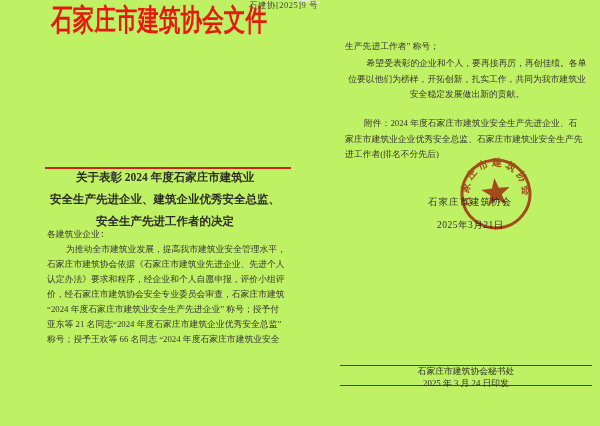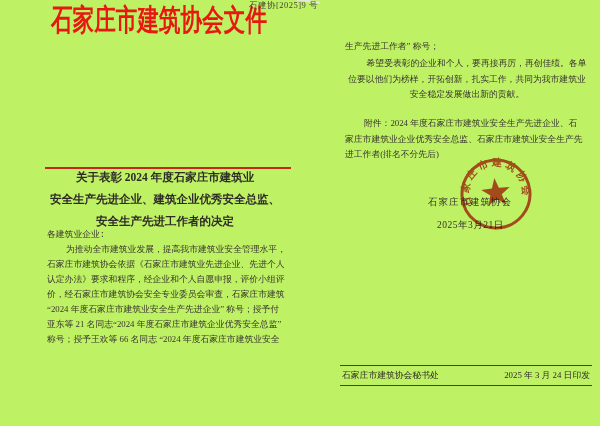--- a/index.html
+++ b/index.html
@@ -31,21 +31,21 @@
   .cont-line{ left:345px; top:39px;}
   .para2{ left:345px; top:56px; width:244px;text-align:center;}
   .attachment{ left:345px; top:116px; width:246px;}
   .sig-org{ left:428px; top:196px; font-size:9.5px; letter-spacing:1px; color:#34302b;}
   .sig-date{ left:437px; top:219px; font-size:9.5px; letter-spacing:.5px; color:#34302b;}
   .seal{ left:441px; top:139px; width:110px; height:110px;
     transform:rotate(-6deg); mix-blend-mode:multiply; opacity:.88;}
   .footer{ left:340px; top:365px; width:252px; height:21px;
     border-top:1.5px solid #45413b; border-bottom:1.5px solid #45413b;
     display:flex; justify-content:space-between; align-items:center;
-    font-size:8.8px; color:#2f2b26; padding:0 2px; box-sizing:border-box;}
+    font-size:8.8px; color:#2f2b26; padding:0 2px; box-sizing:border-box;flex-direction:column;}
   .page-edge{ left:296px; top:0; width:24px; height:2px;
     background:#e7e5e1; transform:rotate(8deg);}
 </style>
 </head>
 <body>
 
 <div class="canvas">
 
   <div class="abs page-edge"></div>
 

